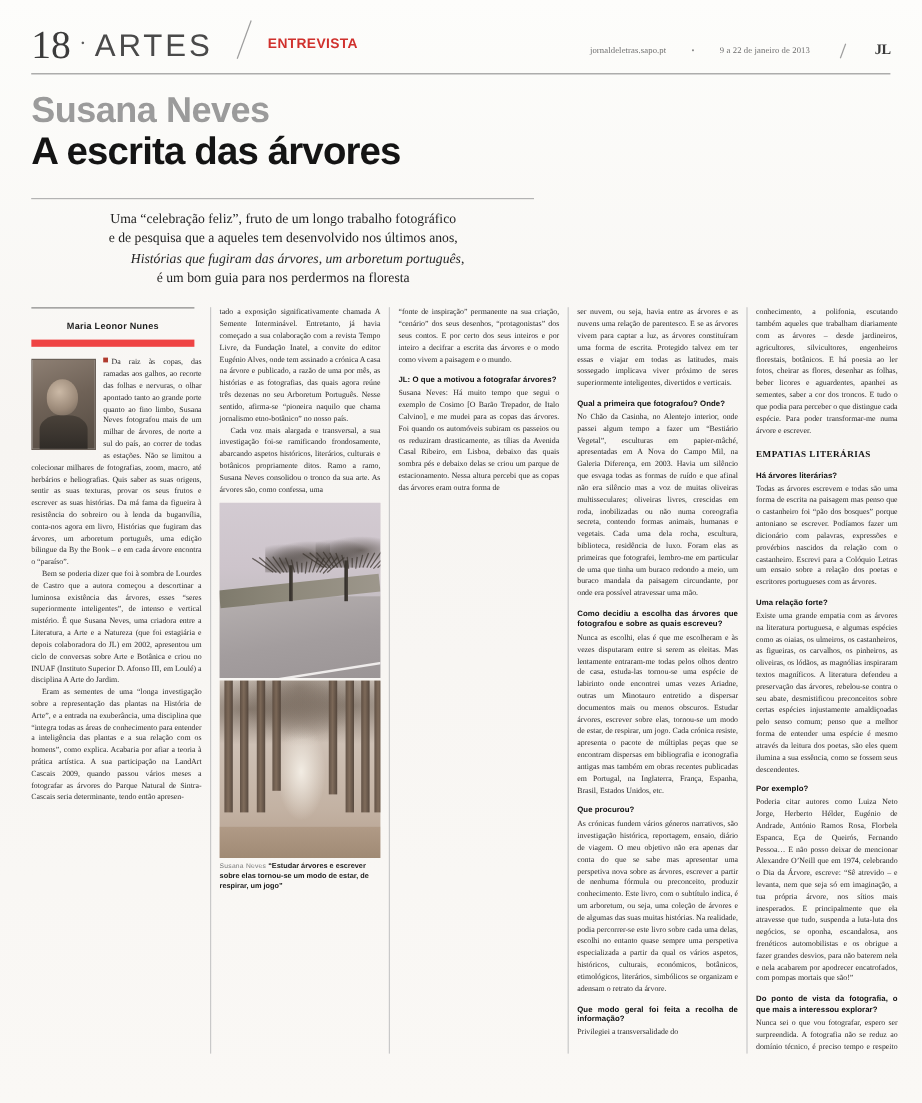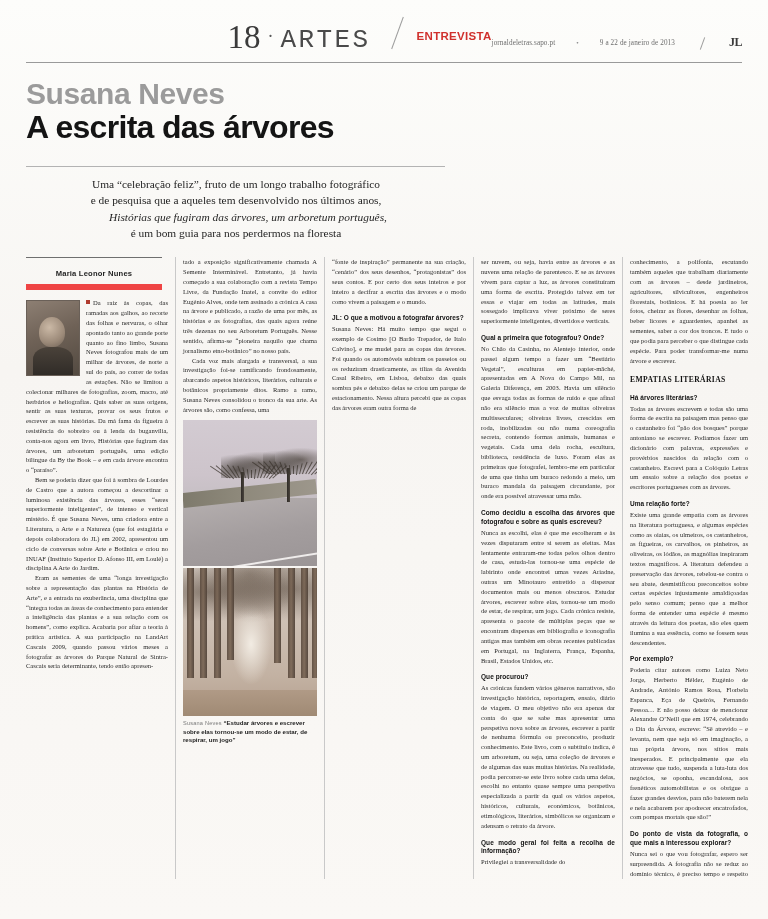--- a/index.html
+++ b/index.html
@@ -21,36 +21,36 @@
   .page:before{
     content:"";position:absolute;inset:0;
     background:
       linear-gradient(180deg, #fdfdfb 0%, #f7f5f2 40%, #faf8f5 100%);
     z-index:0;
   }
   .inner{position:relative;z-index:1;padding:14px 22px 6px 22px;}
 
   
   .masthead{
-    display:flex;align-items:flex-end;justify-content:flex-end;
+    display:flex;align-items:flex-end;justify-content:space-between;
     padding:4px 0 6px 0;
     border-bottom:1.2px solid #9a9a9a;
     margin:0 4px 0 4px;
   }
   .mast-left{display:flex;align-items:baseline;}
   .folio{
     font-family:"Liberation Serif", serif;
     font-size:33px;line-height:1;
     color:#3b3b3b;letter-spacing:0px;
   }
   .mast-dot{
     font-size:18px;color:#5a5a5a;margin:0 7px 0 7px;position:relative;top:-6px;
   }
   .section-name{
-    font-family:Liberation Mono, monospace;
+    font-family:Liberation Sans, sans-serif;
     font-size:26px;letter-spacing:2.4px;color:#4a4a4a;
     position:relative;top:-1px;
   }
   .slash{
     display:inline-block;width:32px;height:30px;margin:0 2px 0 12px;position:relative;
   }
   .slash:after{
     content:"";position:absolute;left:14px;top:-2px;
     width:1px;height:34px;background:#9d9d9d;
     transform:rotate(20deg);transform-origin:center;

